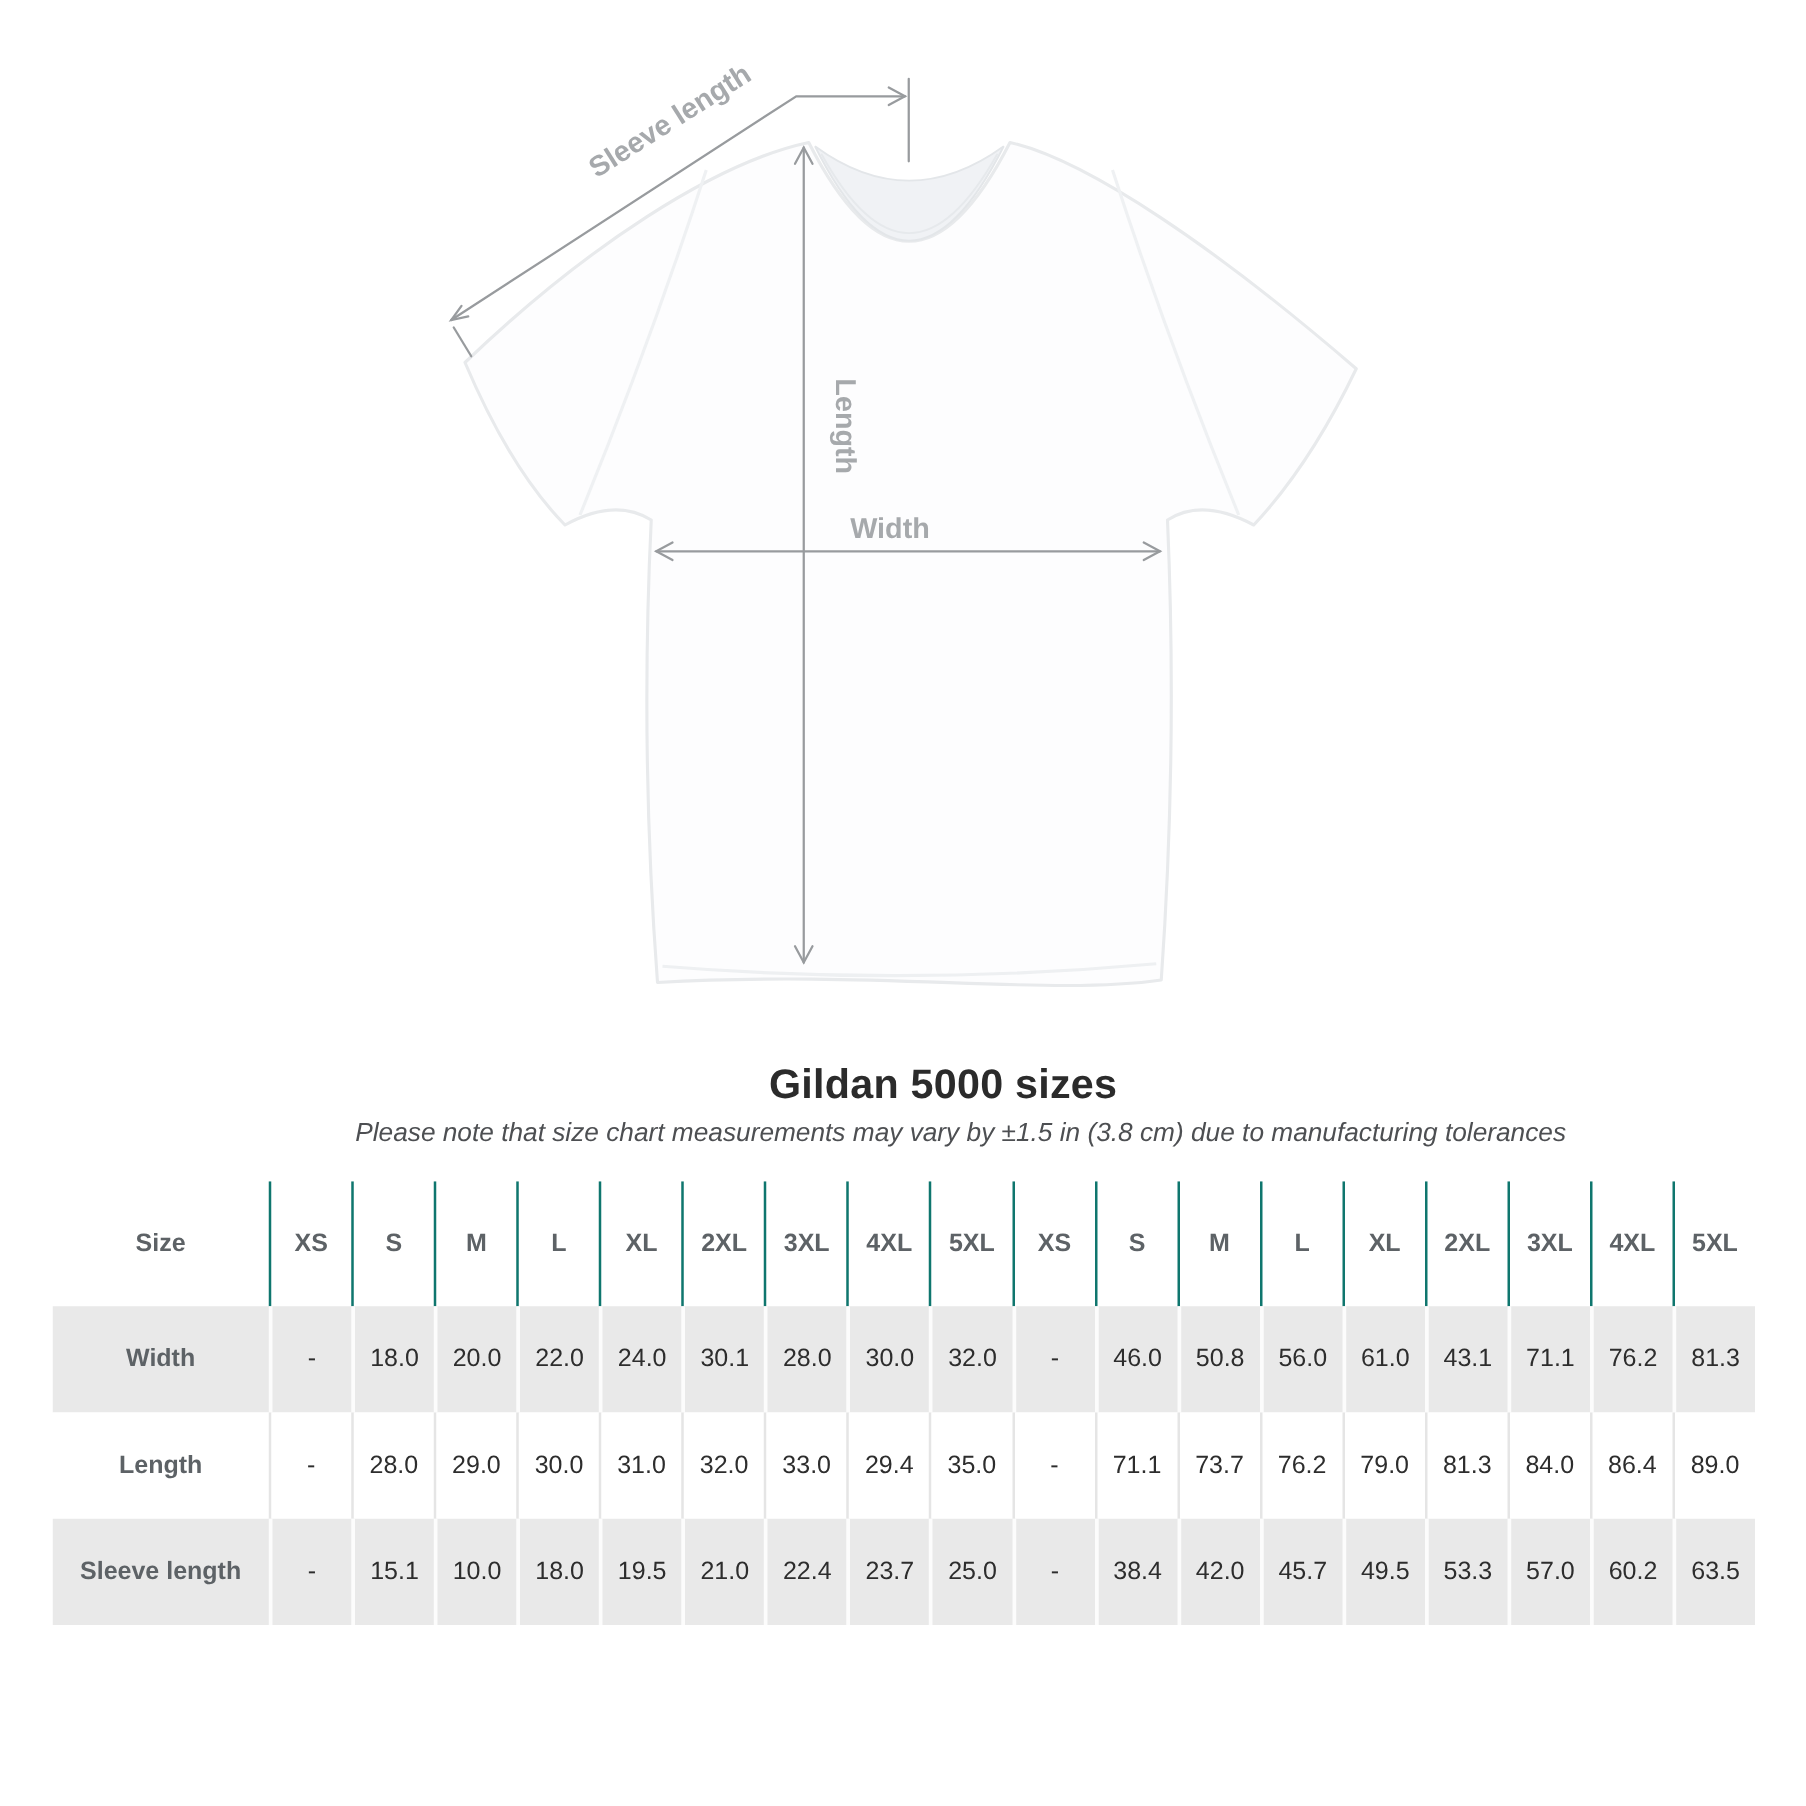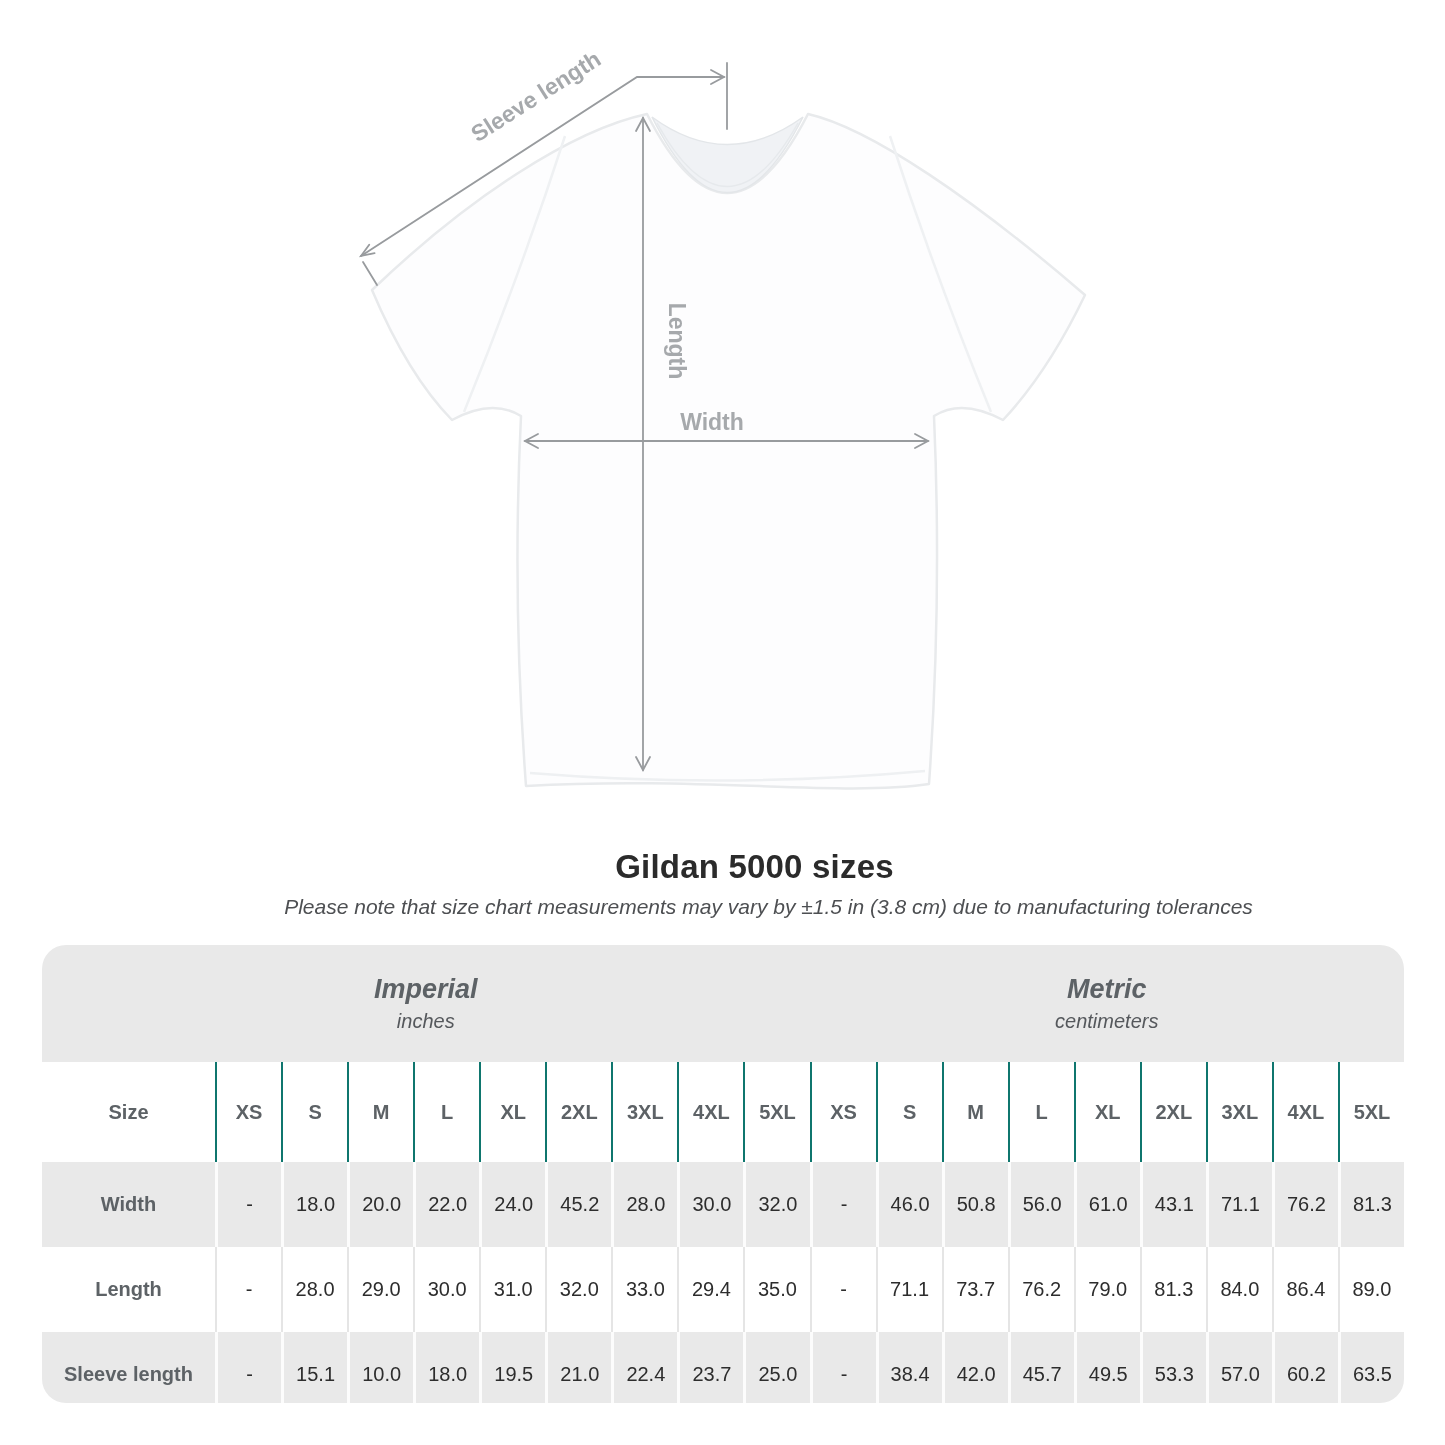--- a/index.html
+++ b/index.html
@@ -104,30 +104,20 @@
       <text text-anchor="middle" transform="translate(669,341) rotate(90)">Length</text>
       <text text-anchor="middle" x="712" y="430">Width</text>
     </g>
   </svg>
 
   <div class="page-title">Gildan 5000 sizes</div>
   <div class="page-subtitle">Please note that size chart measurements may vary by ±1.5 in (3.8 cm) due to manufacturing tolerances</div>
 
   <div class="size-table">
 
-    <div class="trow band">
-      <div class="group g-imperial">
-        <div class="group-label">Imperial</div>
-        <div class="group-sub">inches</div>
-      </div>
-      <div class="group g-metric">
-        <div class="group-label">Metric</div>
-        <div class="group-sub">centimeters</div>
-      </div>
-    </div>
 
     <div class="trow r-sizes">
       <div class="c hdr">Size</div>
       <div class="c hdr sep">XS</div>
       <div class="c hdr sep">S</div>
       <div class="c hdr sep">M</div>
       <div class="c hdr sep">L</div>
       <div class="c hdr sep">XL</div>
       <div class="c hdr sep">2XL</div>
       <div class="c hdr sep">3XL</div>
@@ -144,21 +134,21 @@
       <div class="c hdr sep">5XL</div>
     </div>
 
     <div class="trow r-data r-gray">
       <div class="c rlabel">Width</div>
       <div class="c sep">-</div>
       <div class="c sep">18.0</div>
       <div class="c sep">20.0</div>
       <div class="c sep">22.0</div>
       <div class="c sep">24.0</div>
-      <div class="c sep">45.2</div>
+      <div class="c sep">30.1</div>
       <div class="c sep">28.0</div>
       <div class="c sep">30.0</div>
       <div class="c sep">32.0</div>
       <div class="c sep">-</div>
       <div class="c sep">46.0</div>
       <div class="c sep">50.8</div>
       <div class="c sep">56.0</div>
       <div class="c sep">61.0</div>
       <div class="c sep">43.1</div>
       <div class="c sep">71.1</div>

